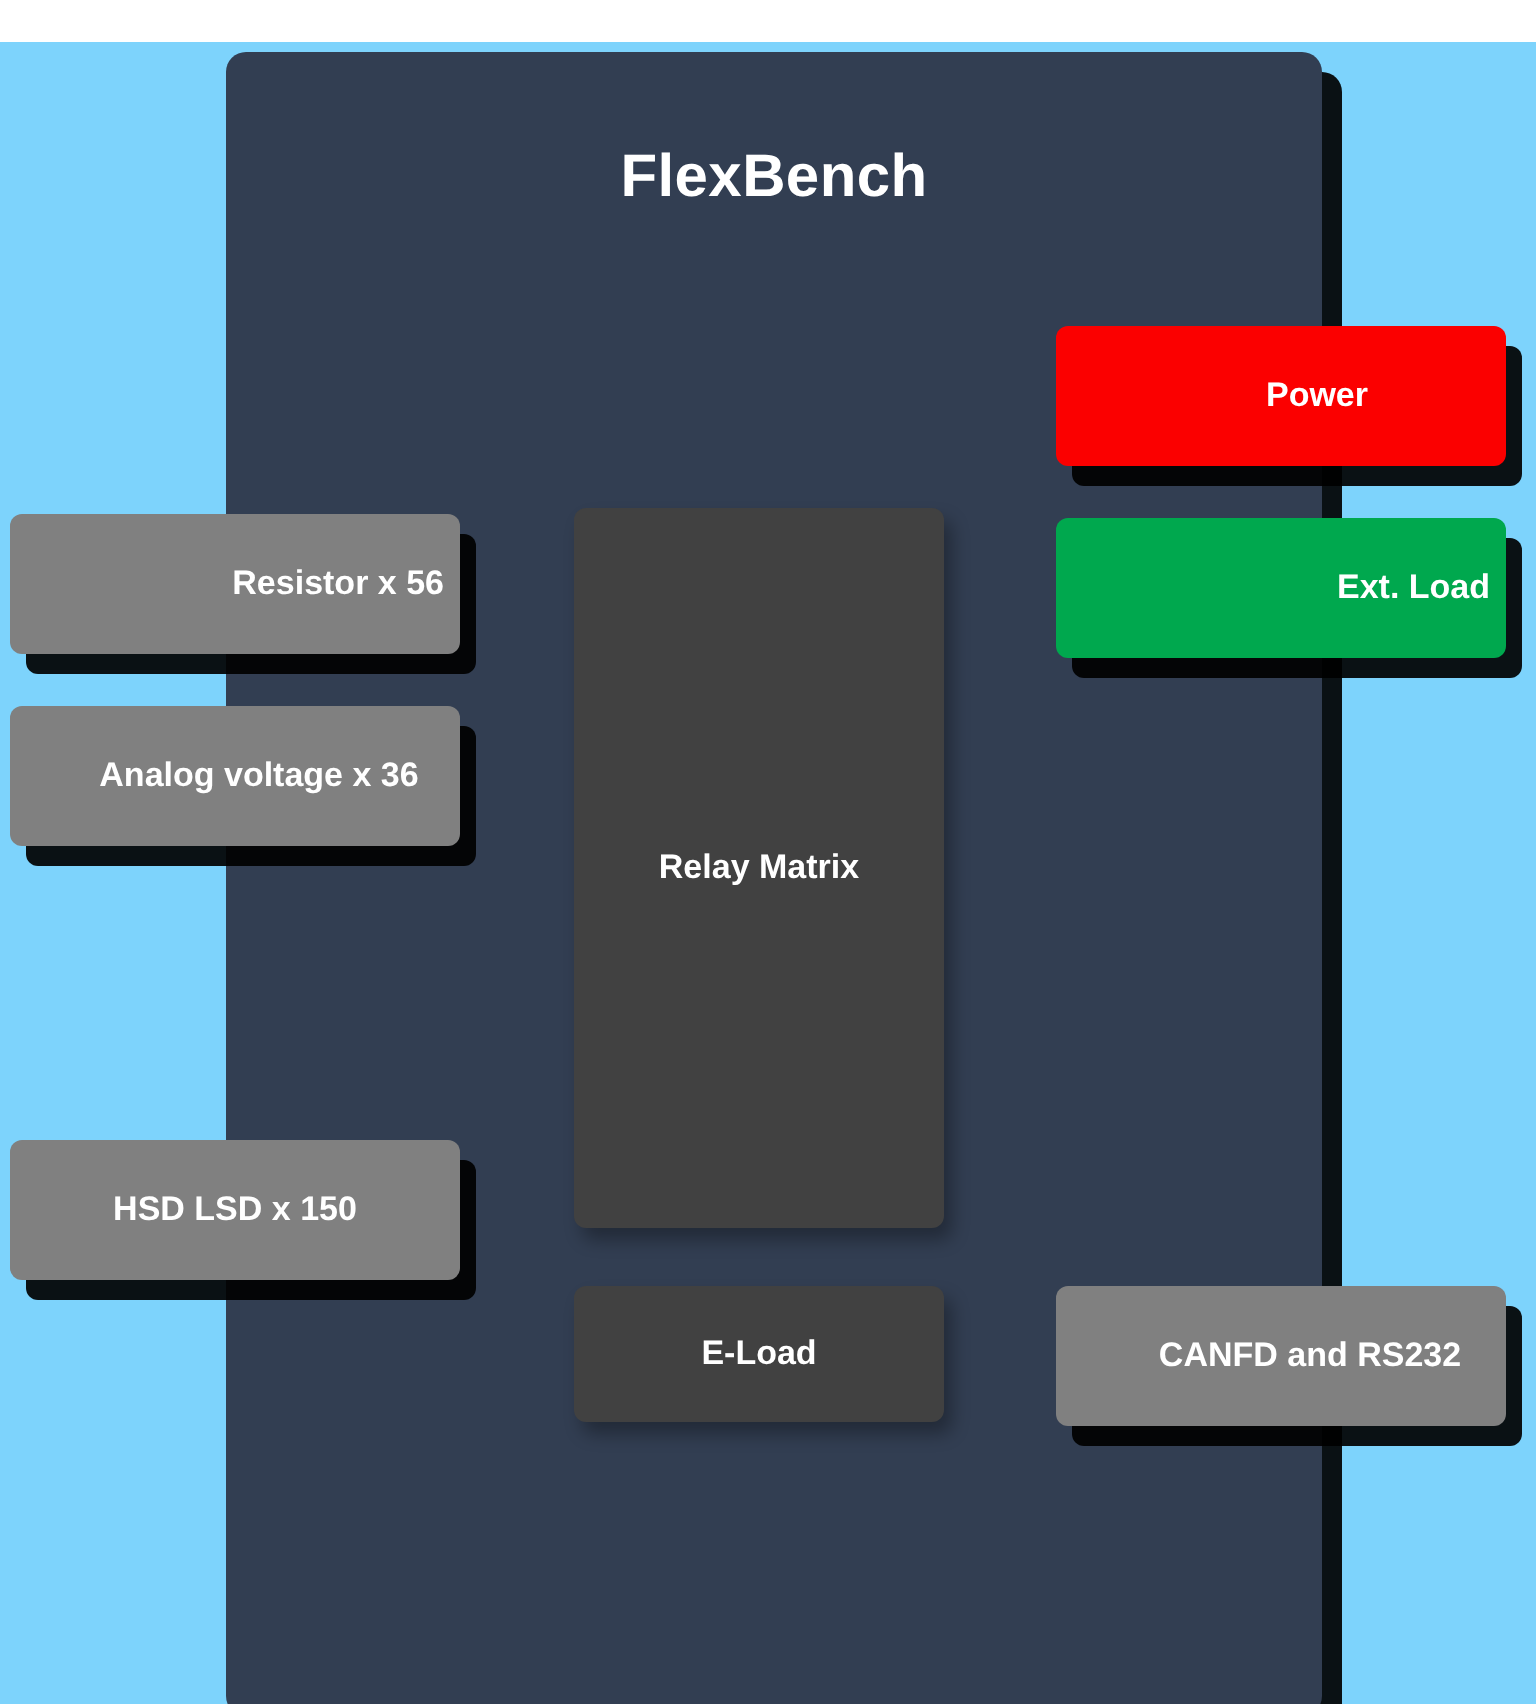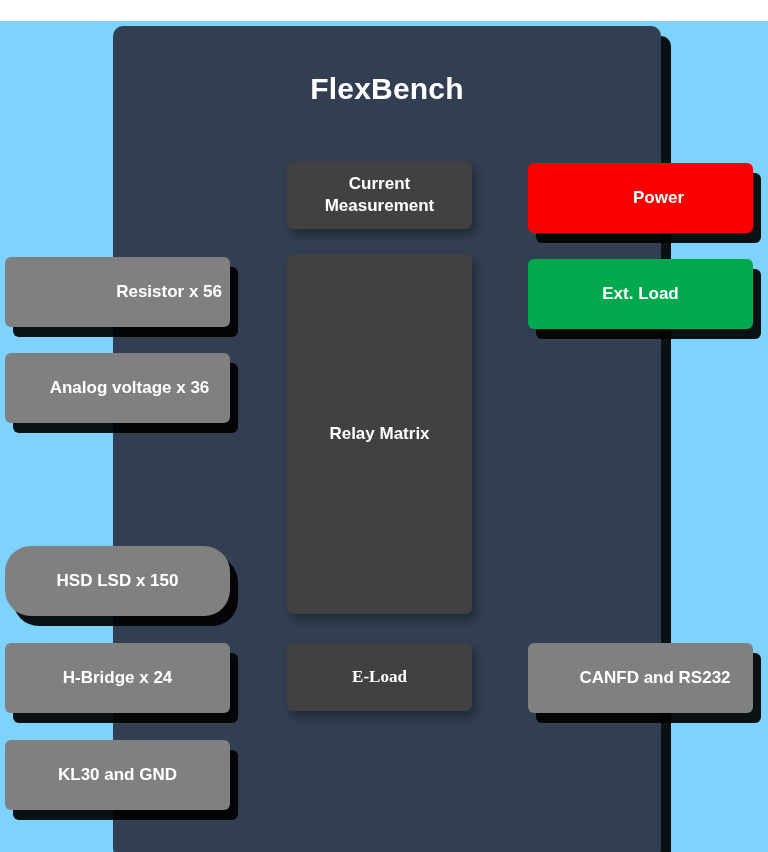--- a/index.html
+++ b/index.html
@@ -103,43 +103,34 @@
   <div id="chassis">
     <div id="chassis-title">FlexBench</div>
   </div>
 
   <div class="block io-left" style="top:236px;justify-content:flex-end;">
     <span>Resistor x 56</span>
   </div>
   <div class="block io-left" style="top:332px;padding-left:32px;">
     <span>Analog voltage x 36</span>
   </div>
-  <div class="block io-left" style="top:525px;border-radius:26px;">
+  <div class="block io-left" style="top:549px;">
     <span>HSD LSD x 150</span>
   </div>
-  <div class="block io-left" style="top:622px;">
-    <span>H-Bridge x 24</span>
-  </div>
-  <div class="block io-left" style="top:719px;">
-    <span>KL30 and GND</span>
-  </div>
 
-  <div class="block module" style="top:140px; height:68px;">
-    <span>Current Measurement</span>
-  </div>
   <div class="block module" style="top:233px; height:360px;text-align:center;">
     <span>Relay Matrix</span>
   </div>
-  <div class="block module" style="top:622px; height:68px;font-family:Liberation Serif, serif;">
+  <div class="block module" style="top:622px; height:68px;">
     <span>E-Load</span>
   </div>
 
   <div class="block io-right red" style="top:142px;padding-left:44px;">
     <span>Power</span>
   </div>
-  <div class="block io-right green" style="top:238px;">
+  <div class="block io-right green" style="top:238px;justify-content:flex-end;">
     <span>Ext. Load</span>
   </div>
   <div class="block io-right grey" style="top:622px;">
     <span>CANFD and RS232</span>
   </div>
 
 </div>
 
 </body></html>

